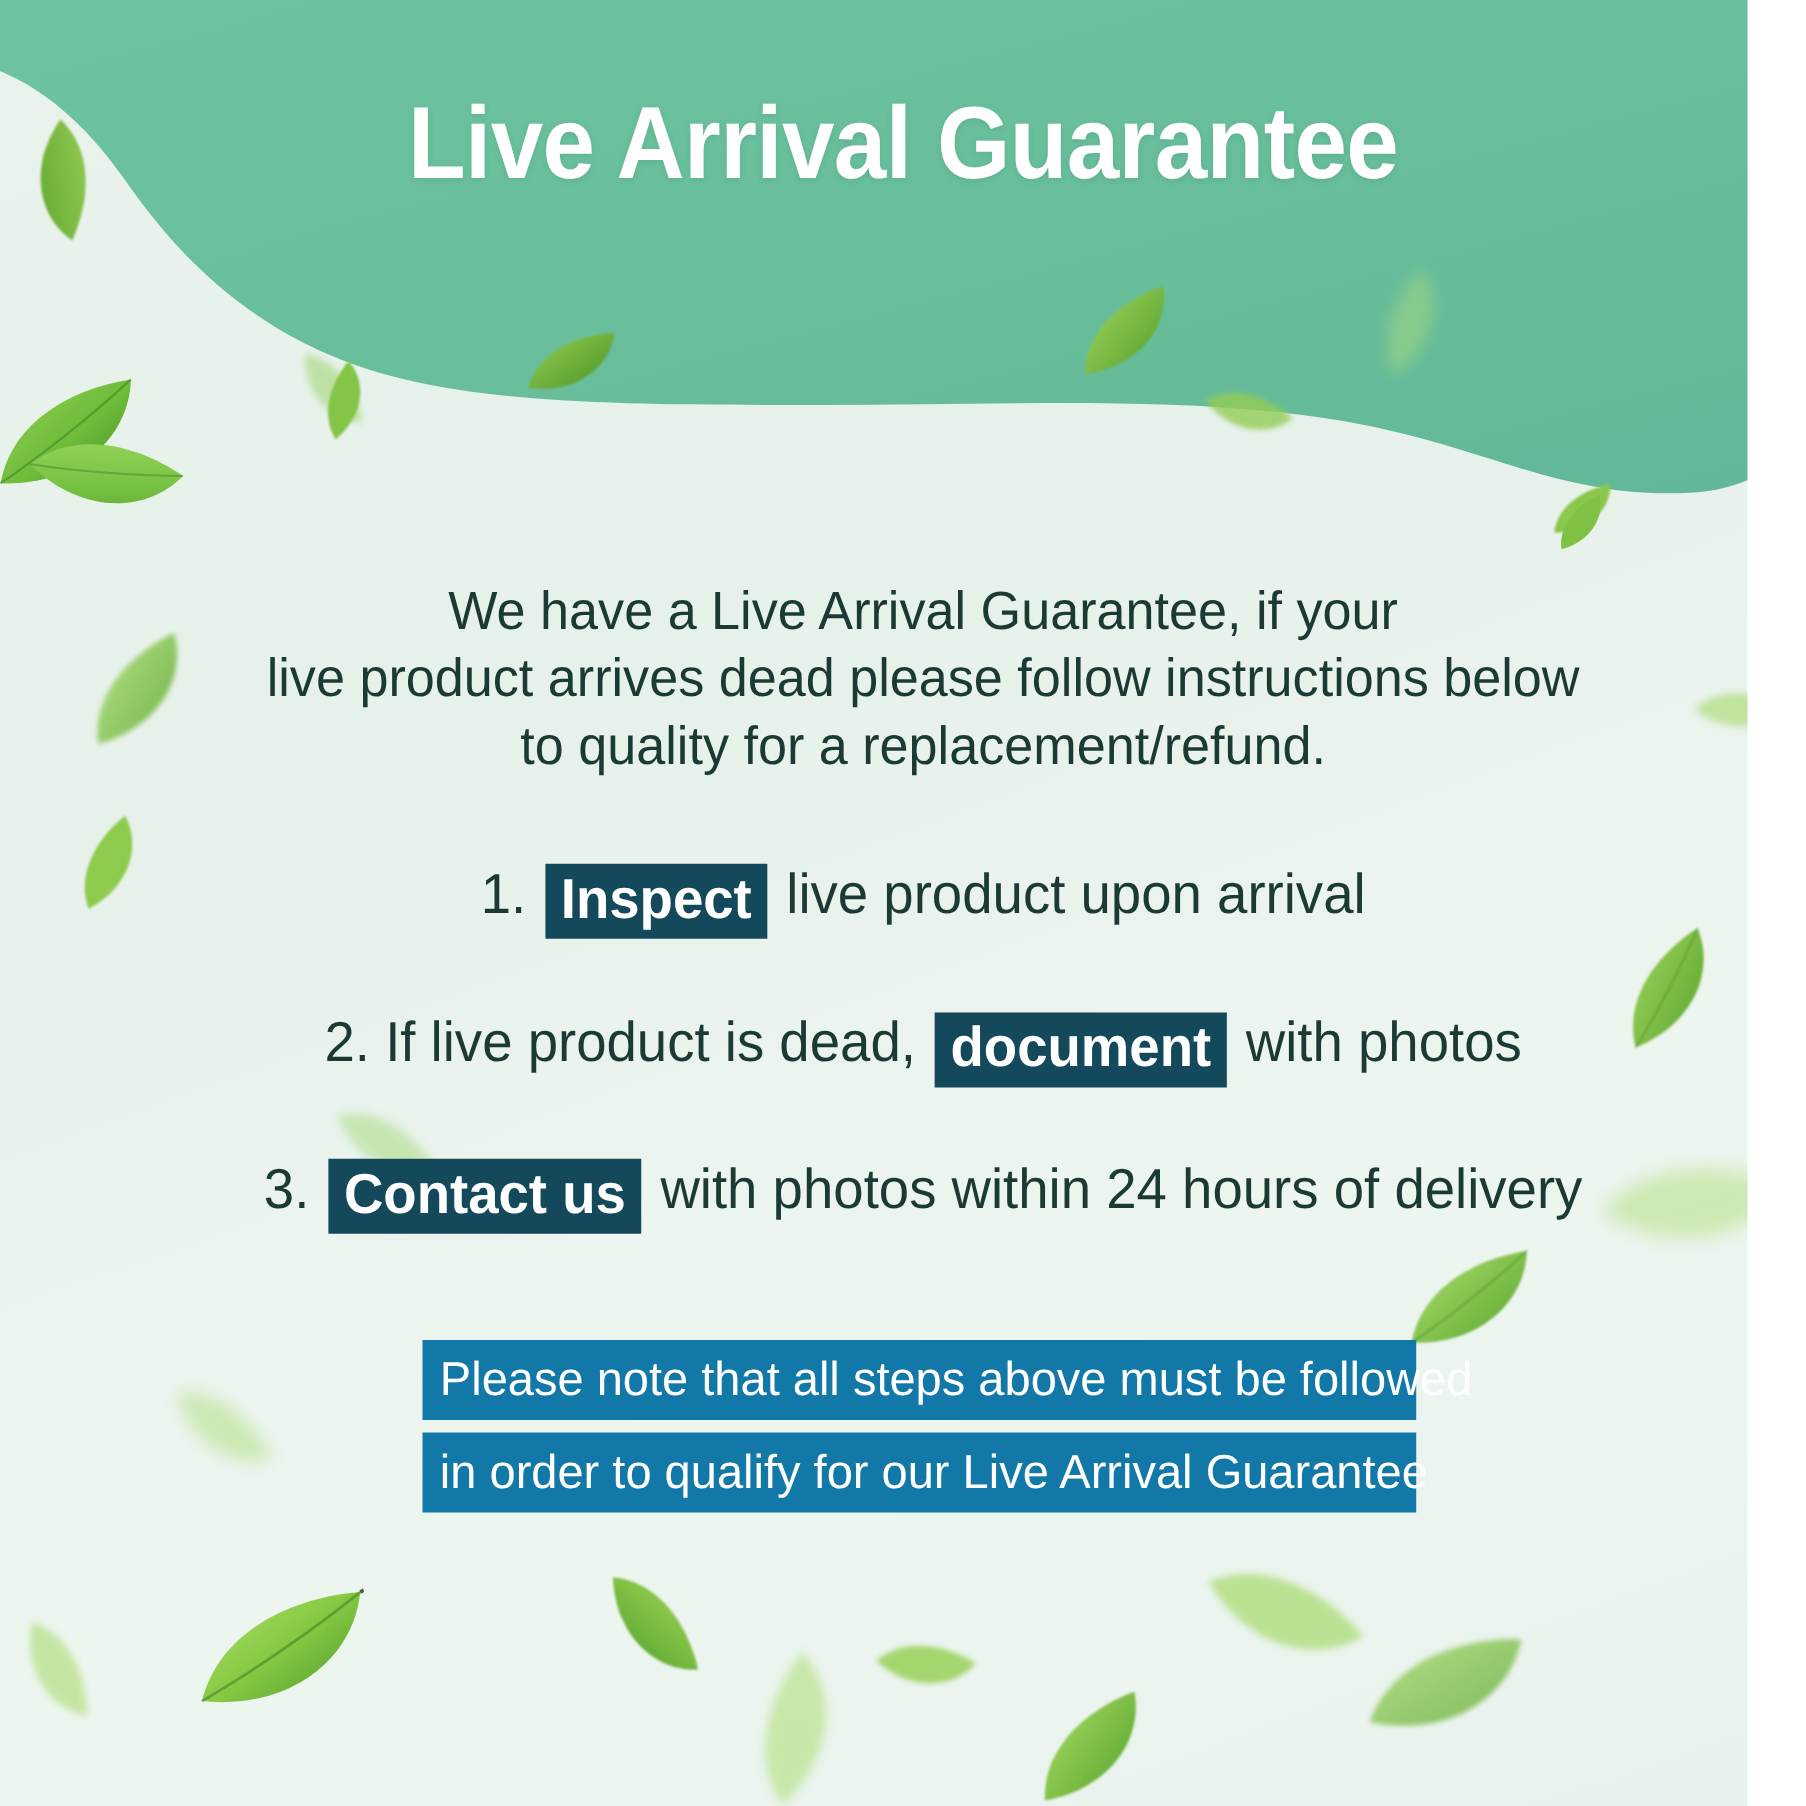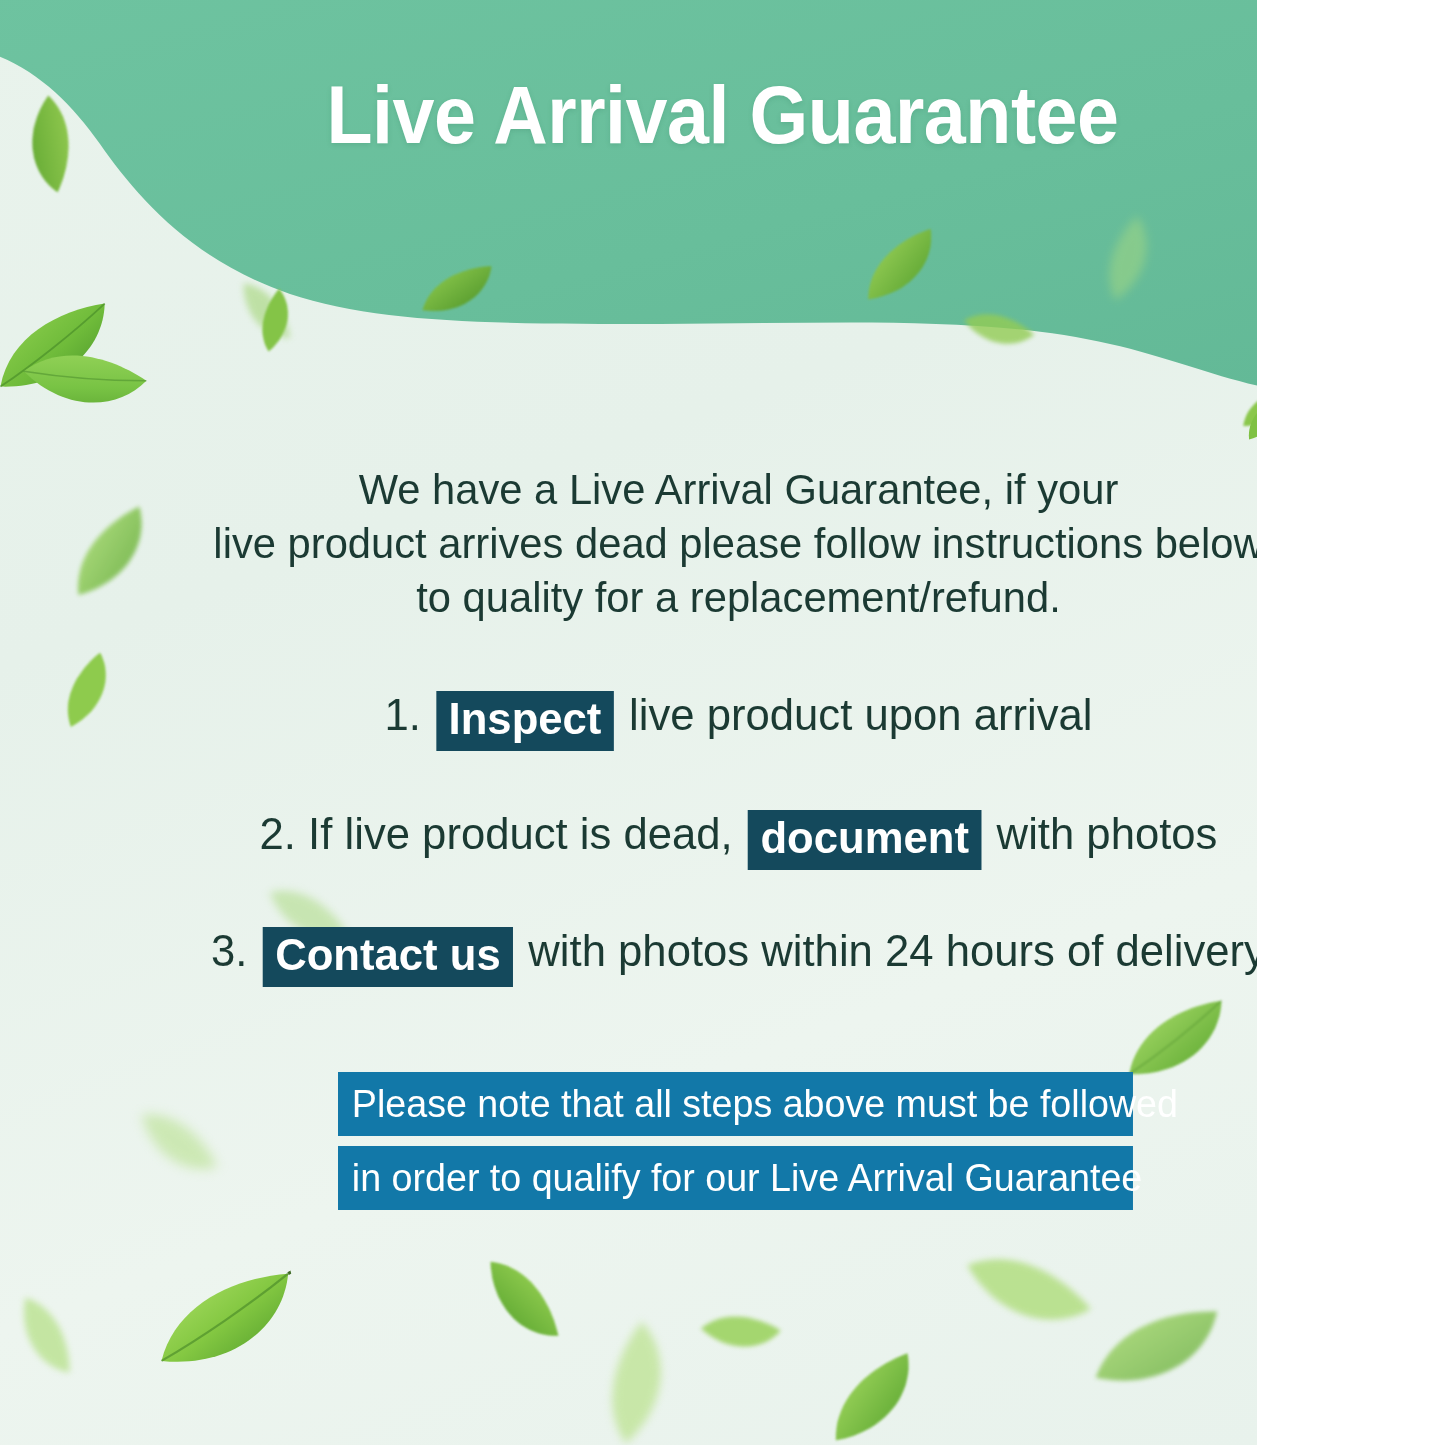--- a/index.html
+++ b/index.html
@@ -2,21 +2,21 @@
 <html><head>
 <meta charset="utf-8">
 <style>
   html, body {
     margin: 0;
     padding: 0;
     background: #ffffff;
   }
   #poster {
     position: relative;
-    width: 1257px;
+    width: 1398px;
     height: 1445px;
     overflow: hidden;
     background: linear-gradient(160deg, #e9f3ec 0%, #e6f1ea 35%, #edf5ef 70%, #e8f2ec 100%);
     font-family: "Liberation Sans", sans-serif;
   }
 
   
   .banner-shape {
     position: absolute;
     top: -6px;

